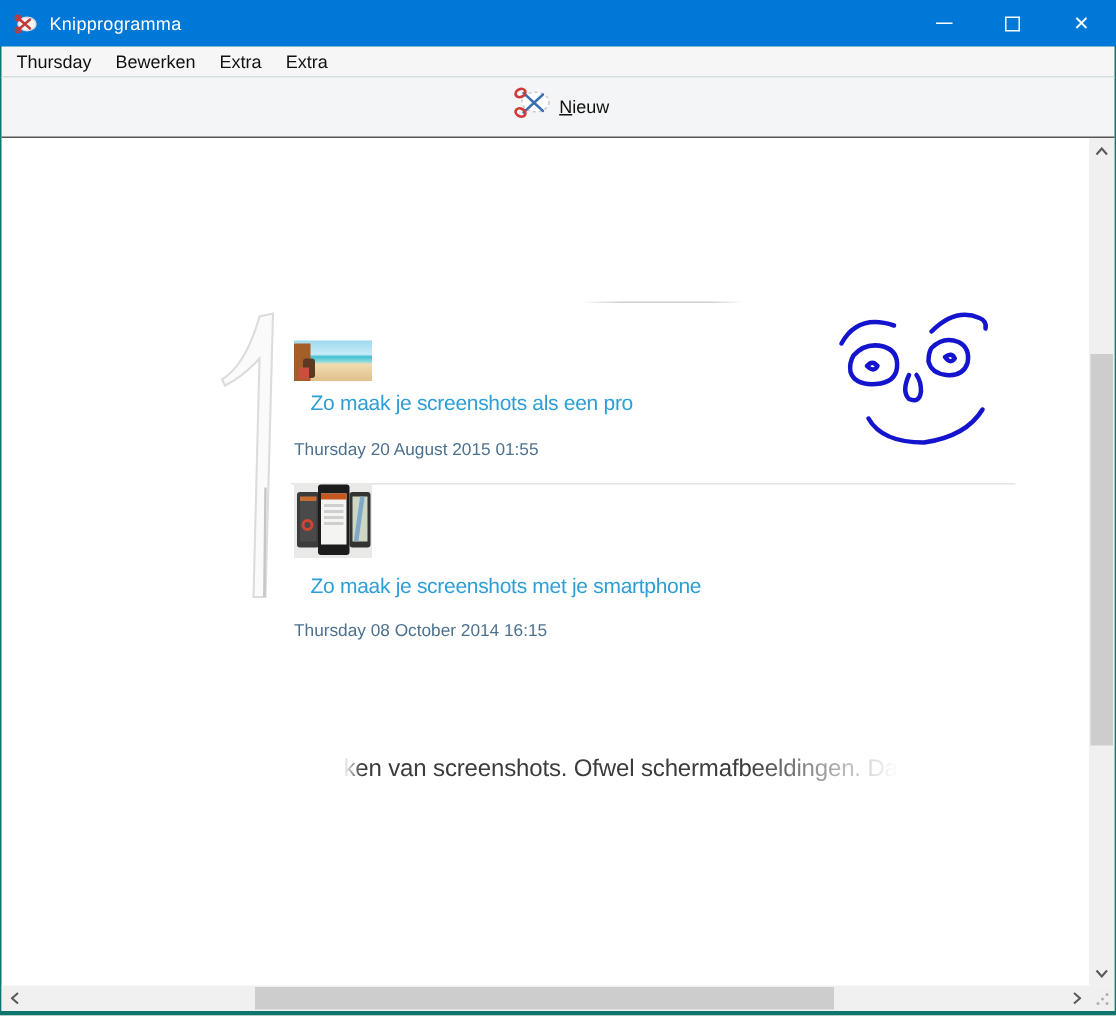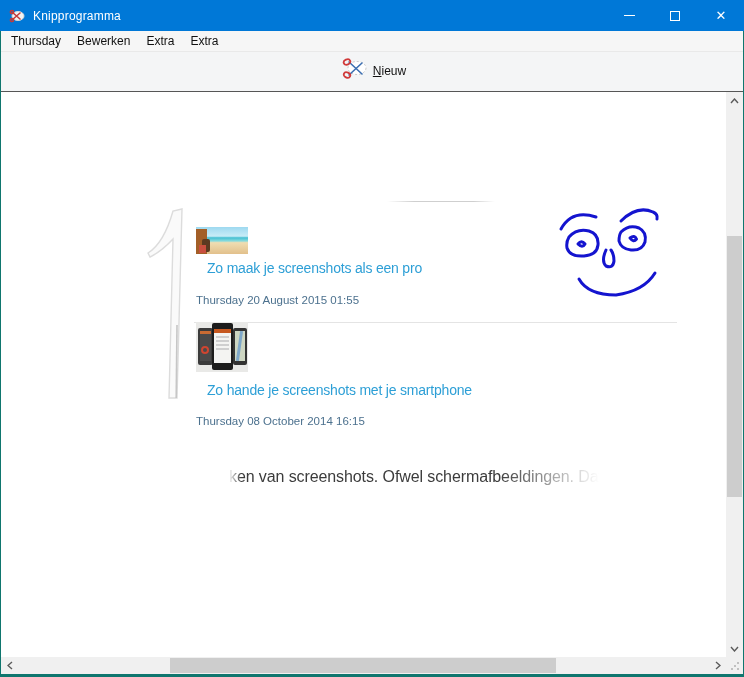--- a/index.html
+++ b/index.html
@@ -79,21 +79,21 @@
   .article-title-1{ left:162px; top:168px; }
   .article-title-2{ left:162px; top:290px; }
   .article-date{ position:absolute; color:#4c718e; font-size:11.5px; white-space:nowrap; }
   .article-date-1{ left:151px; top:202px; }
   .article-date-2{ left:151px; top:323px; }
 
   .para-line{ position:absolute; font-size:16px; color:#3c3c3c; white-space:nowrap; letter-spacing:-.1px; }
   .pl1{ left:152px; top:366px;
         -webkit-mask-image:linear-gradient(90deg,transparent 0,#000 14px,#000 calc(100% - 16px),rgba(0,0,0,.55) 100%);
         mask-image:linear-gradient(90deg,transparent 0,#000 14px,#000 calc(100% - 16px),rgba(0,0,0,.55) 100%); }
-  .pl2{ left:184px; top:376px;
+  .pl2{ left:184px; top:412px;
         -webkit-mask-image:linear-gradient(90deg,transparent 0,#000 12px,#000 72%,transparent 99%);
         mask-image:linear-gradient(90deg,transparent 0,#000 12px,#000 72%,transparent 99%); }
   .pl3{ left:214px; top:418px;
         -webkit-mask-image:linear-gradient(90deg,transparent 0,#000 10px,#000 64%,transparent 97%);
         mask-image:linear-gradient(90deg,transparent 0,#000 10px,#000 64%,transparent 97%); }
   .pl4{ left:239px; top:444px;
         -webkit-mask-image:linear-gradient(90deg,transparent 0,#000 8px,#000 58%,transparent 95%);
         mask-image:linear-gradient(90deg,transparent 0,#000 8px,#000 58%,transparent 95%); }
   .hl{ background:#f8ee2b; padding:0 2px; }
 
@@ -263,21 +263,21 @@
           <div class="ln" style="top:13px"></div>
             <div class="ln" style="top:17px"></div>
             <div class="ln" style="top:21px"></div>
             <div class="ln" style="top:25px"></div>
         </div>
         <div class="phone phone-r">
             <div class="scr"></div>
             <div class="river"></div>
           </div>
       </div>
-      <a class="article-title article-title-2">Zo hande je screenshots met je smartphone</a>
+      <a class="article-title article-title-2">Zo maak je screenshots met je smartphone</a>
       <div class="article-date article-date-2">Thursday 08 October 2014 16:15</div>
 
       <div class="para-line pl2">ken van screenshots. Ofwel schermafbeeldingen. Dat</div>
 
       <span class="doodle">
         <svg width="122" height="112" viewBox="0 0 122 112">
           <g fill="none" stroke="#1414cf" stroke-width="3" stroke-linecap="round" stroke-linejoin="round">
             <path d="M13 31 Q 24 11 48 19"></path>
             <path d="M73 23 Q 89 7 105 14 Q 110 16 109 21"></path>
             <path d="M21 39 Q 29 30 41 33 Q 51 36 50 47 Q 49 57 36 58 Q 22 59 19 50 Q 18 44 21 39 Z"></path>

